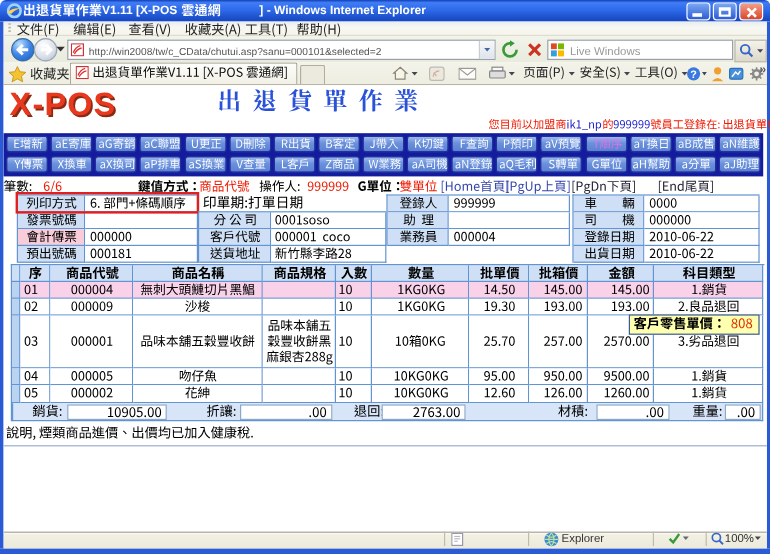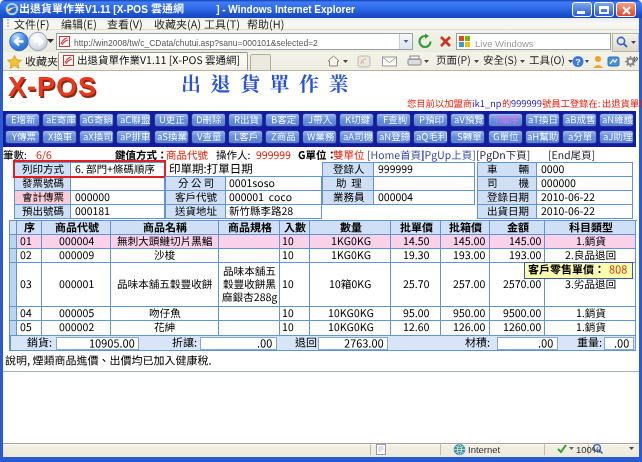--- a/index.html
+++ b/index.html
@@ -2163,30 +2163,30 @@
 <div style="position:absolute;left:370px;top:443px;width:1px;height:12px;background:#c0bcac"></div>
 <div style="position:absolute;left:440px;top:443px;width:1px;height:12px;background:#c0bcac"></div>
 <div style="position:absolute;left:544px;top:443px;width:1px;height:12px;background:#c0bcac"></div>
 <div style="position:absolute;left:588px;top:443px;width:1px;height:12px;background:#c0bcac"></div>
 <div style="position:absolute;left:453px;top:443px;">
     <svg width="13" height="13">
       <circle cx="6.5" cy="6.5" r="5.8" fill="#3a8ad8"></circle>
       <path d="M1 6.5 H12 M6.5 1 A 8 8 0 0 1 6.5 12 A 8 8 0 0 1 6.5 1 M2.3 3 A 7 7 0 0 0 10.7 3 M2.3 10 A 7 7 0 0 1 10.7 10" stroke="#bde09a" stroke-width="1" fill="none"></path>
     </svg>
   </div>
-<div style="position:absolute;left:468px;top:444px;font:normal 9.5px Liberation Sans,sans-serif;color:#333;line-height:11.5px;letter-spacing:normal;white-space:pre;">Internet</div>
+<div style="position:absolute;left:468px;top:444px;font:normal 9.5px Liberation Sans,sans-serif;color:#333;line-height:11.5px;letter-spacing:normal;white-space:pre;">Explorer</div>
 <div style="position:absolute;left:556px;top:443px;">
     <svg width="20" height="12">
       <path d="M2 6 L5 9 L10 2" stroke="#3a9a3a" stroke-width="2" fill="none"></path>
       <path d="M13 4 L15.5 7 L18 4 Z" fill="#667"></path>
     </svg>
   </div>
 <div style="position:absolute;left:592px;top:443px;">
     <svg width="12" height="12">
       <circle cx="5" cy="5" r="3.4" fill="none" stroke="#3566c8" stroke-width="1.4"></circle>
       <path d="M7.5 7.5 L10.5 10.5" stroke="#3566c8" stroke-width="1.6"></path>
     </svg>
   </div>
-<div style="position:absolute;left:576px;top:444px;font:normal 9.5px Liberation Sans,sans-serif;color:#333;line-height:11.5px;letter-spacing:normal;white-space:pre;">100%</div>
+<div style="position:absolute;left:604px;top:444px;font:normal 9.5px Liberation Sans,sans-serif;color:#333;line-height:11.5px;letter-spacing:normal;white-space:pre;">100%</div>
 <div style="position:absolute;left:628px;top:446px;">
     <svg width="8" height="6">
       <path d="M1 1 L3.5 4 L6 1 Z" fill="#445"></path>
     </svg>
   </div>
 </body></html>

